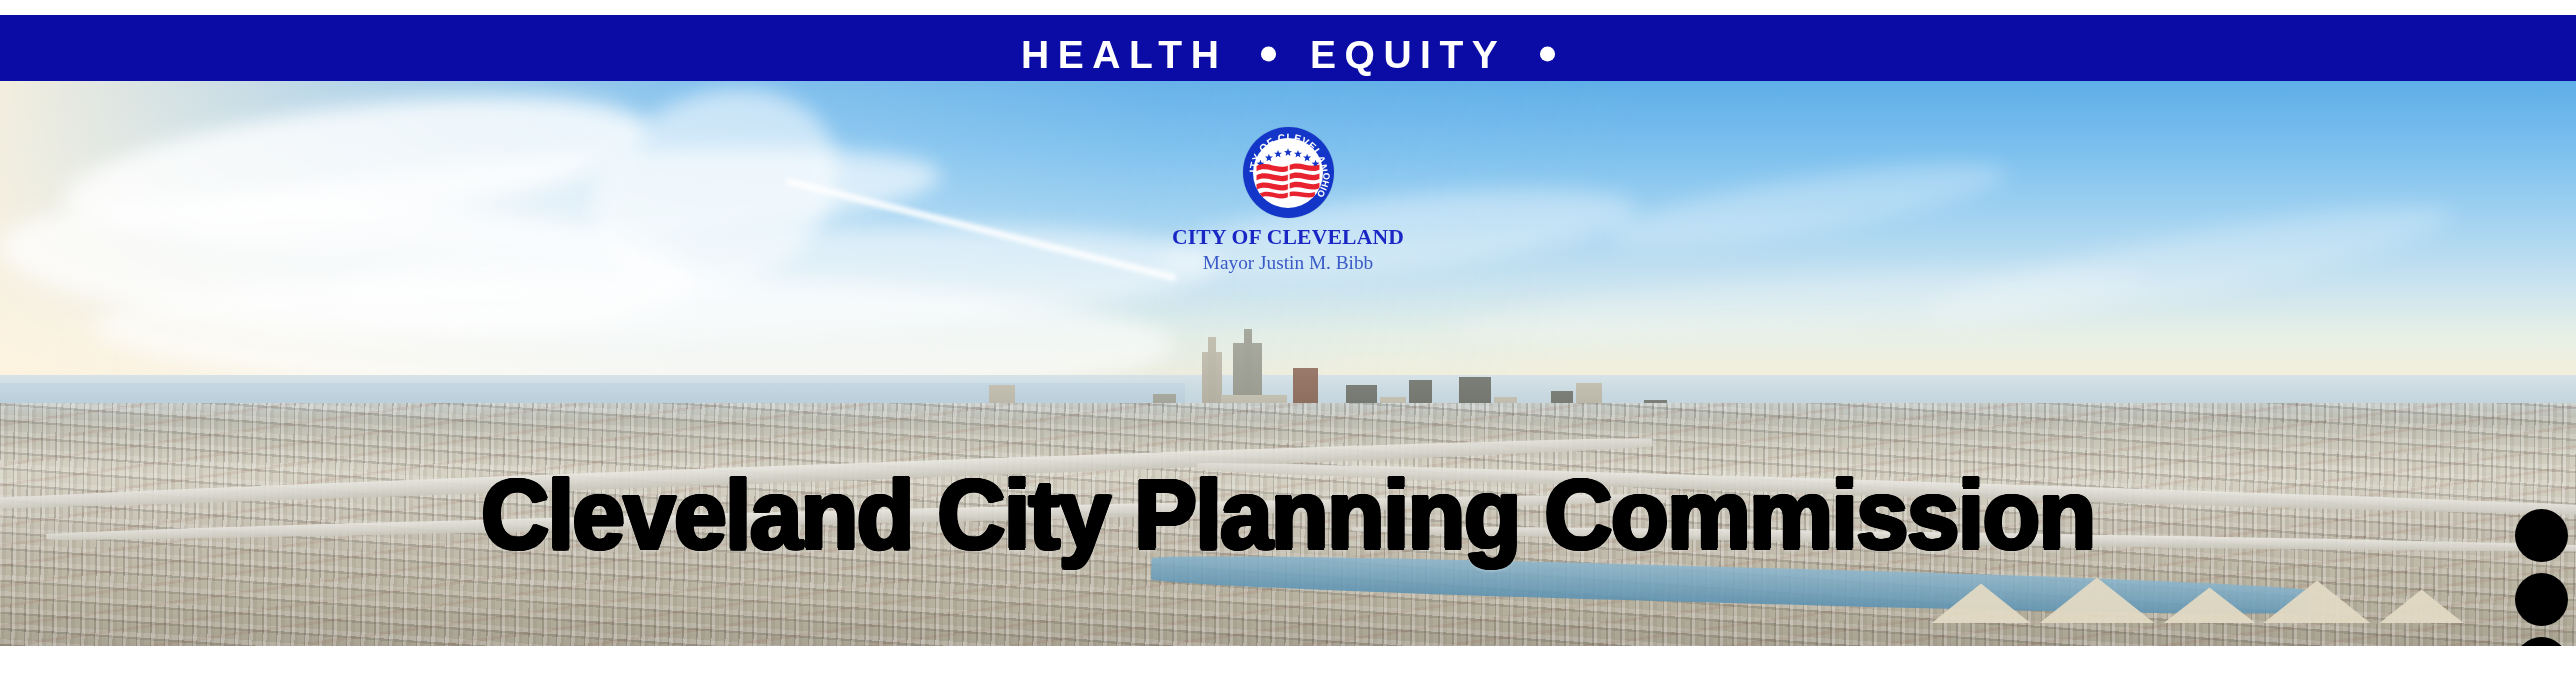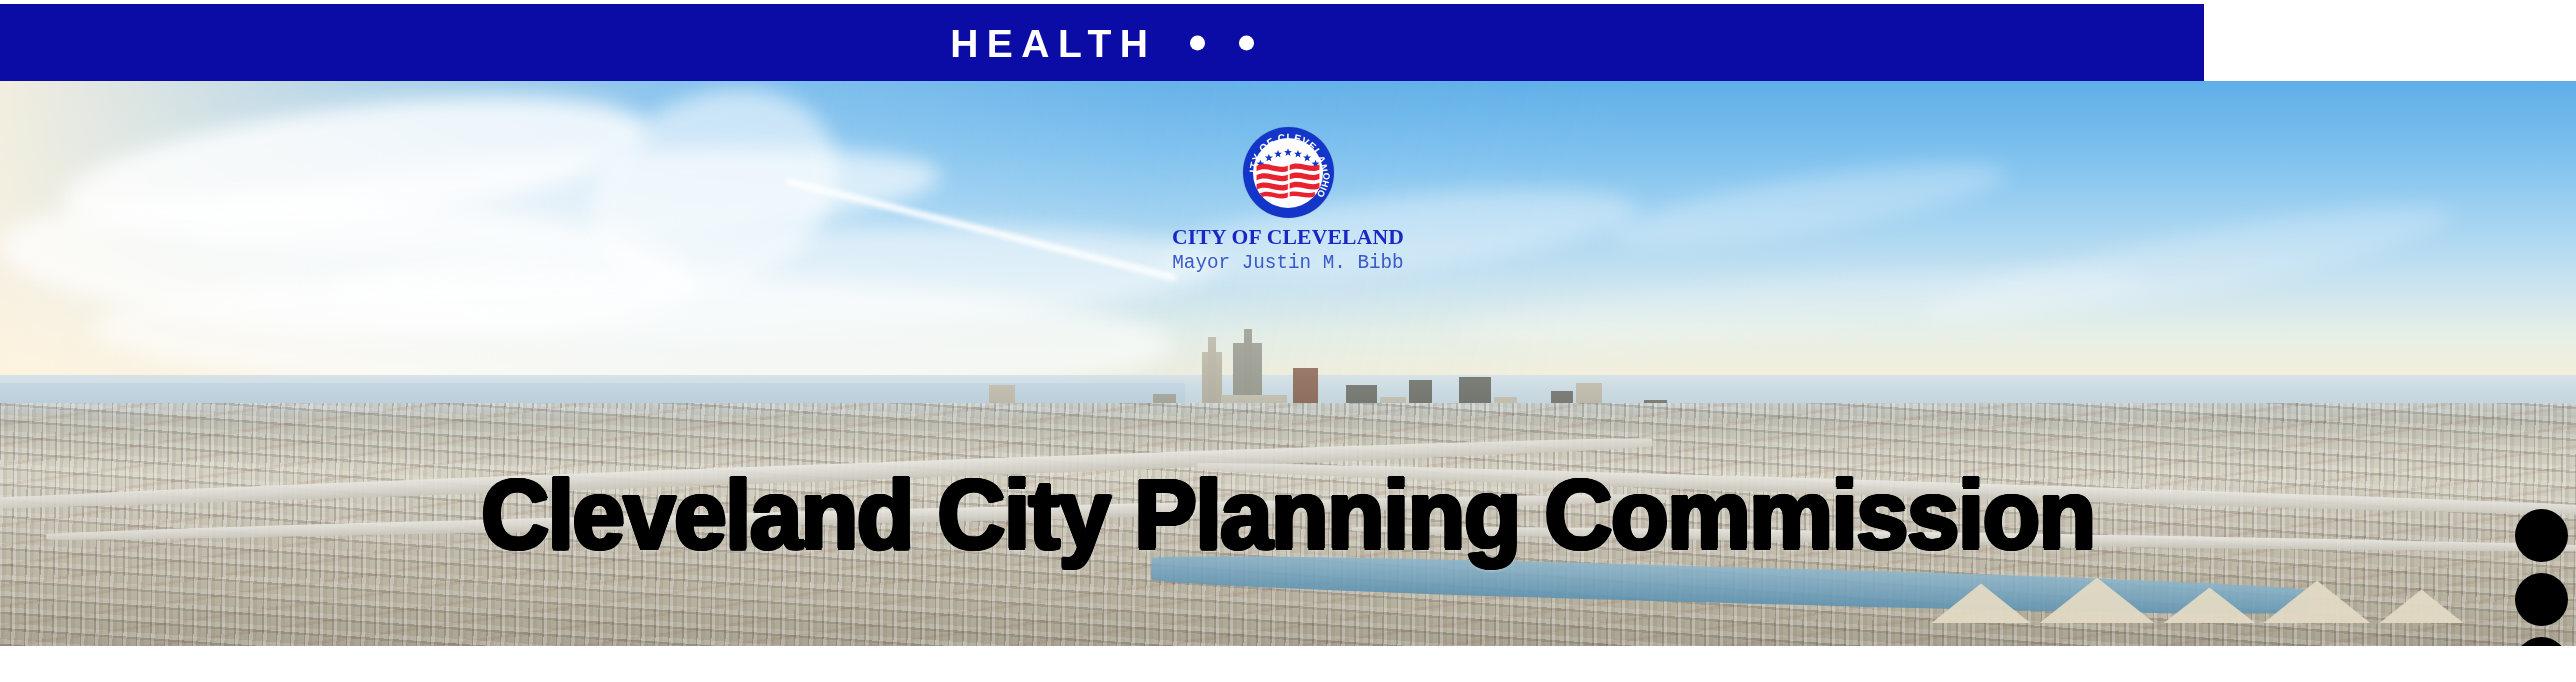--- a/index.html
+++ b/index.html
@@ -7,21 +7,21 @@
   body{
     width:2576px; height:682px;
     font-family:"Liberation Sans", sans-serif;
     overflow:hidden;
   }
 
   #page{ position:relative; width:2576px; height:682px; background:#ffffff; }
 
   
   .banner{
-    position:absolute; left:0; top:4px; width:2204px; height:81px;
+    position:absolute; left:0; top:15px; width:2576px; height:81px;
     background:#0B0BA5;
     display:flex; align-items:center; justify-content:center;
   }
   .banner-inner{ display:flex; align-items:center; gap:34px; transform:translateY(-1.5px); }
   .banner-word{
     color:#ffffff;
     font-size:39px;
     font-weight:bold;
     letter-spacing:8.5px;
     line-height:1;
@@ -161,21 +161,21 @@
     font-weight:bold;
     font-size:21.6px;
     letter-spacing:0.2px;
     font-family:"Liberation Serif", serif;
     white-space:nowrap;
   }
   .mayor-name{
     margin-top:2.3px;
     color:#3A5AC8;
     font-size:19.3px;
-    font-family:Liberation Mono, monospace;
+    font-family:Liberation Serif, serif;
     white-space:nowrap;
   }
 
   
   .big-title{
     position:absolute; left:0; top:383px; width:2576px;
     text-align:center;
     font-family:"Liberation Sans", sans-serif;
     font-weight:bold;
     font-size:99px;
@@ -208,20 +208,21 @@
 </style>
 </head>
 <body>
 
 <div id="page">
 
   <div class="banner">
     <div class="banner-inner">
       <span class="banner-word">HEALTH</span>
       <span class="banner-dot"></span>
+      <span class="banner-word">EQUITY</span>
       <span class="banner-dot"></span>
     </div>
   </div>
 
   <div class="hero">
     <div class="hero-photo">
 
       <div class="sky">
         <div class="cloud c1"></div>
         <div class="cloud c2"></div>

